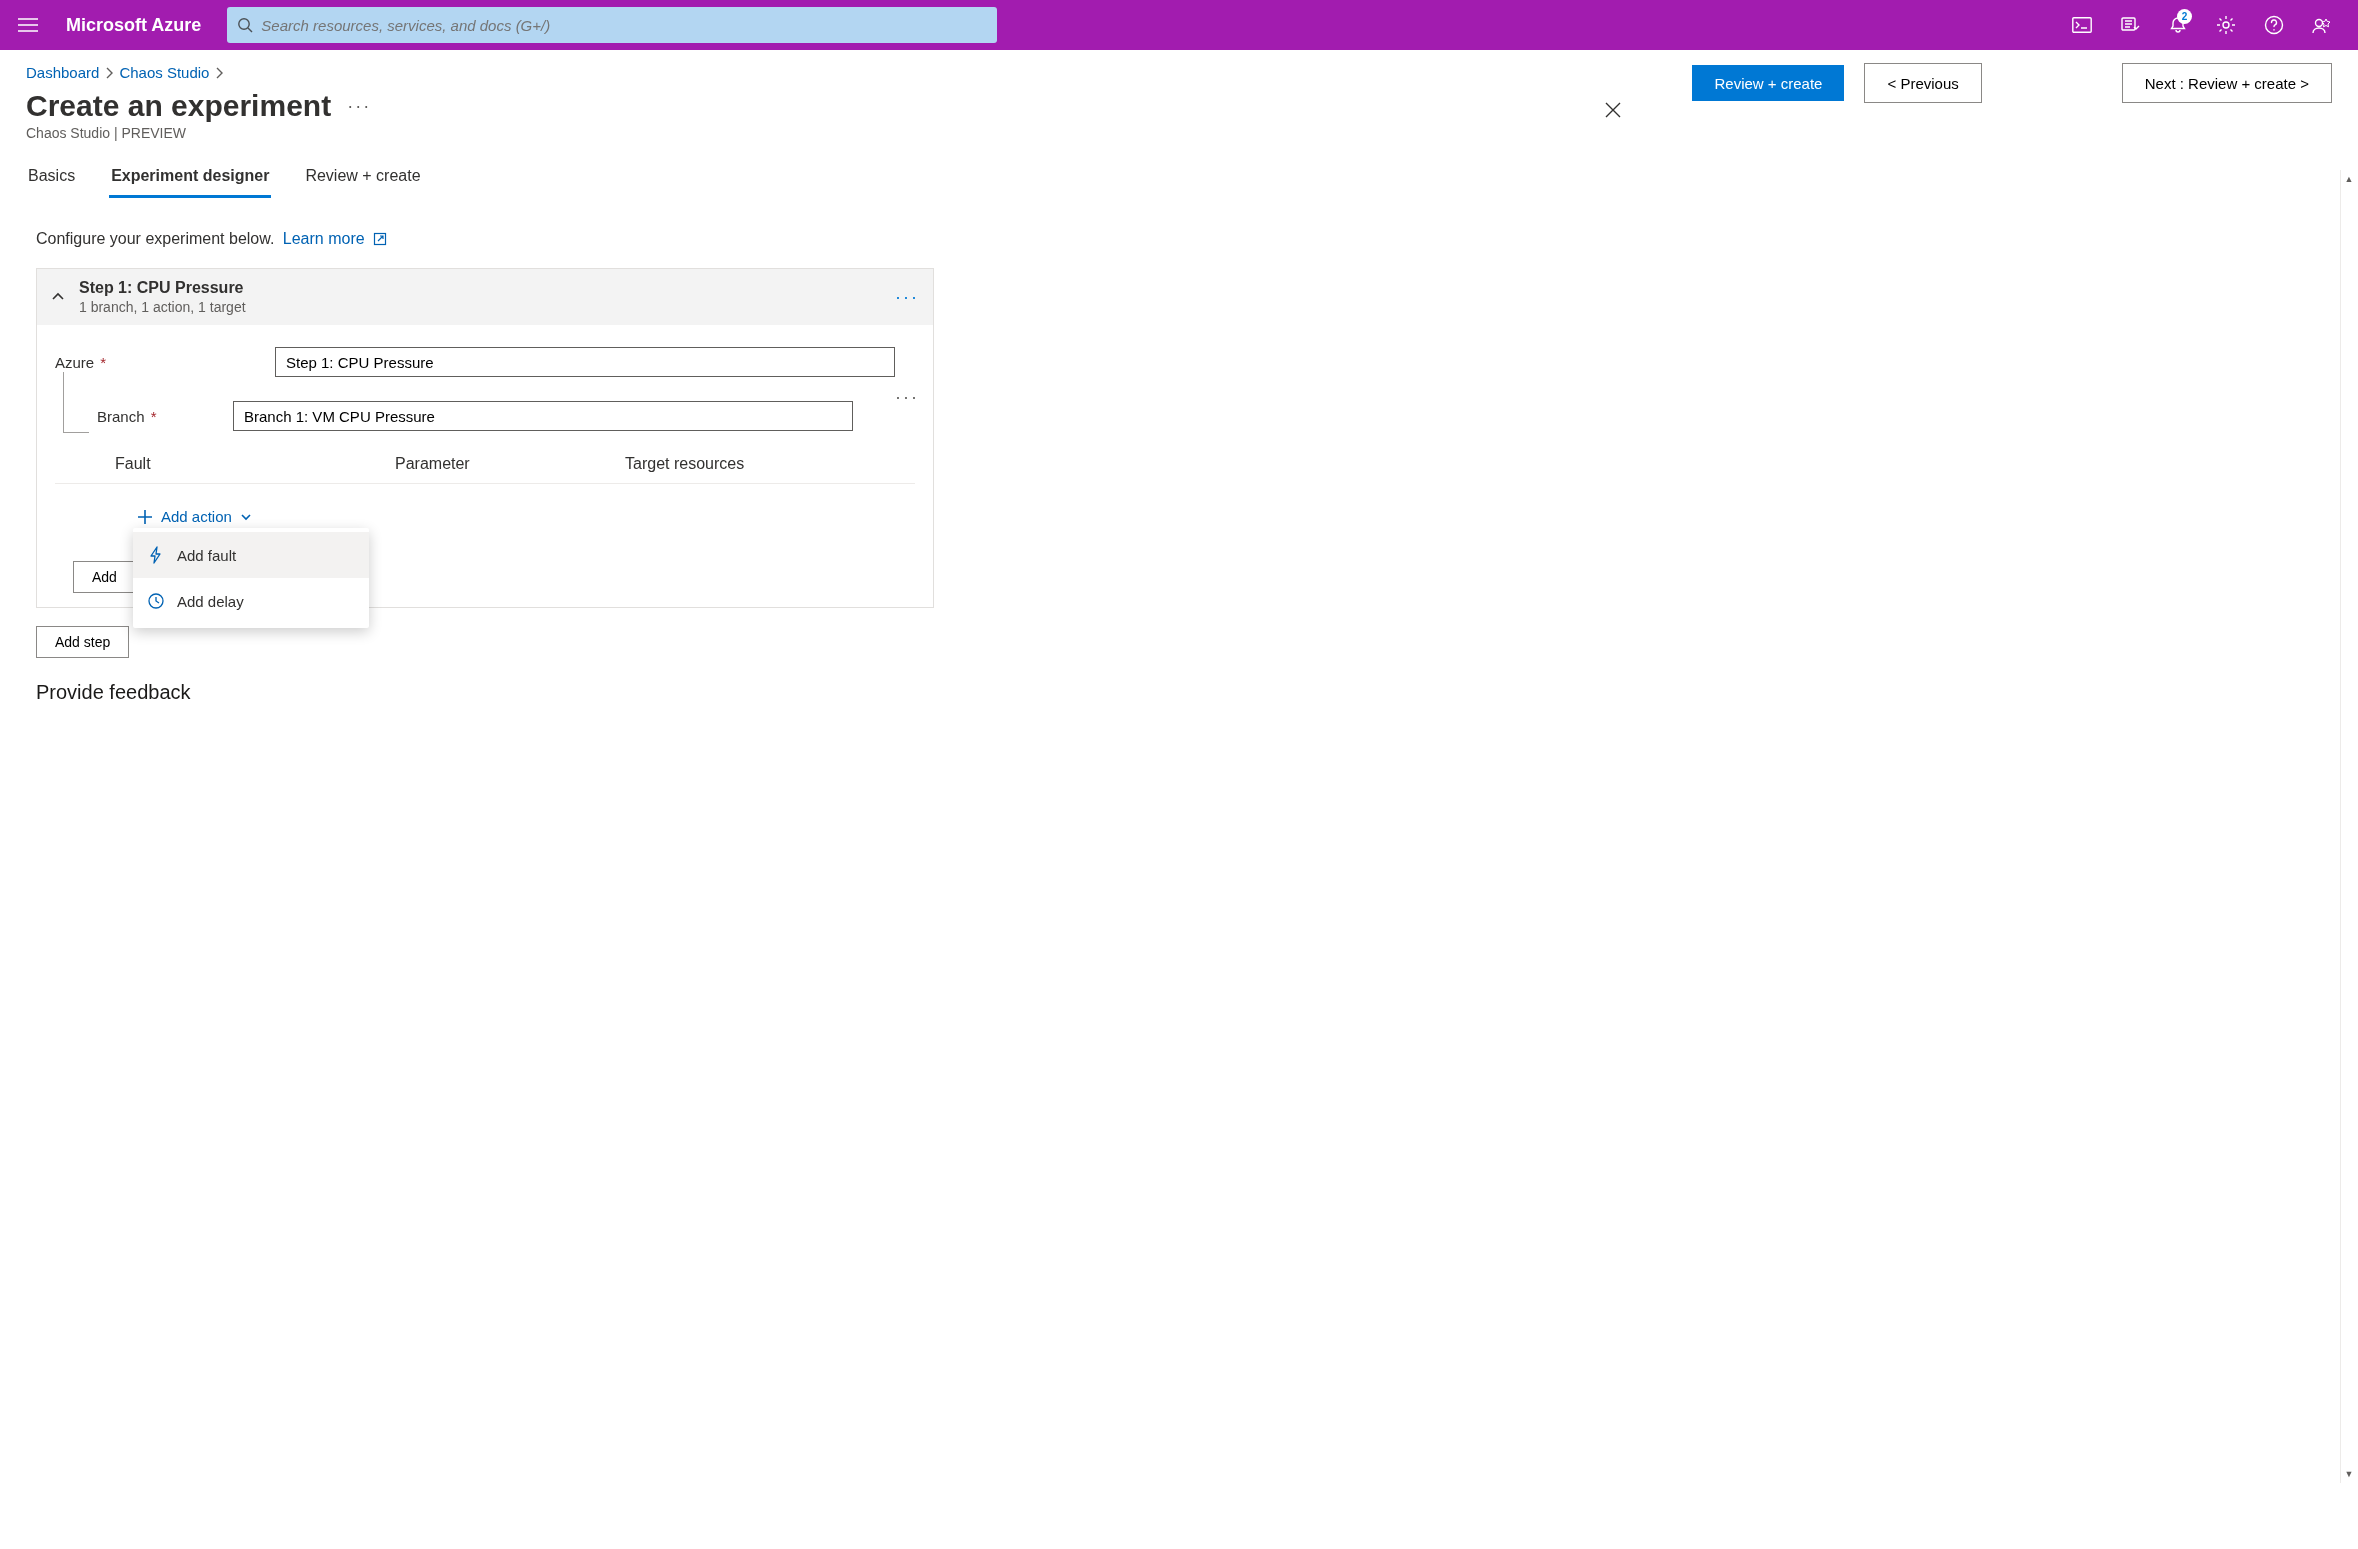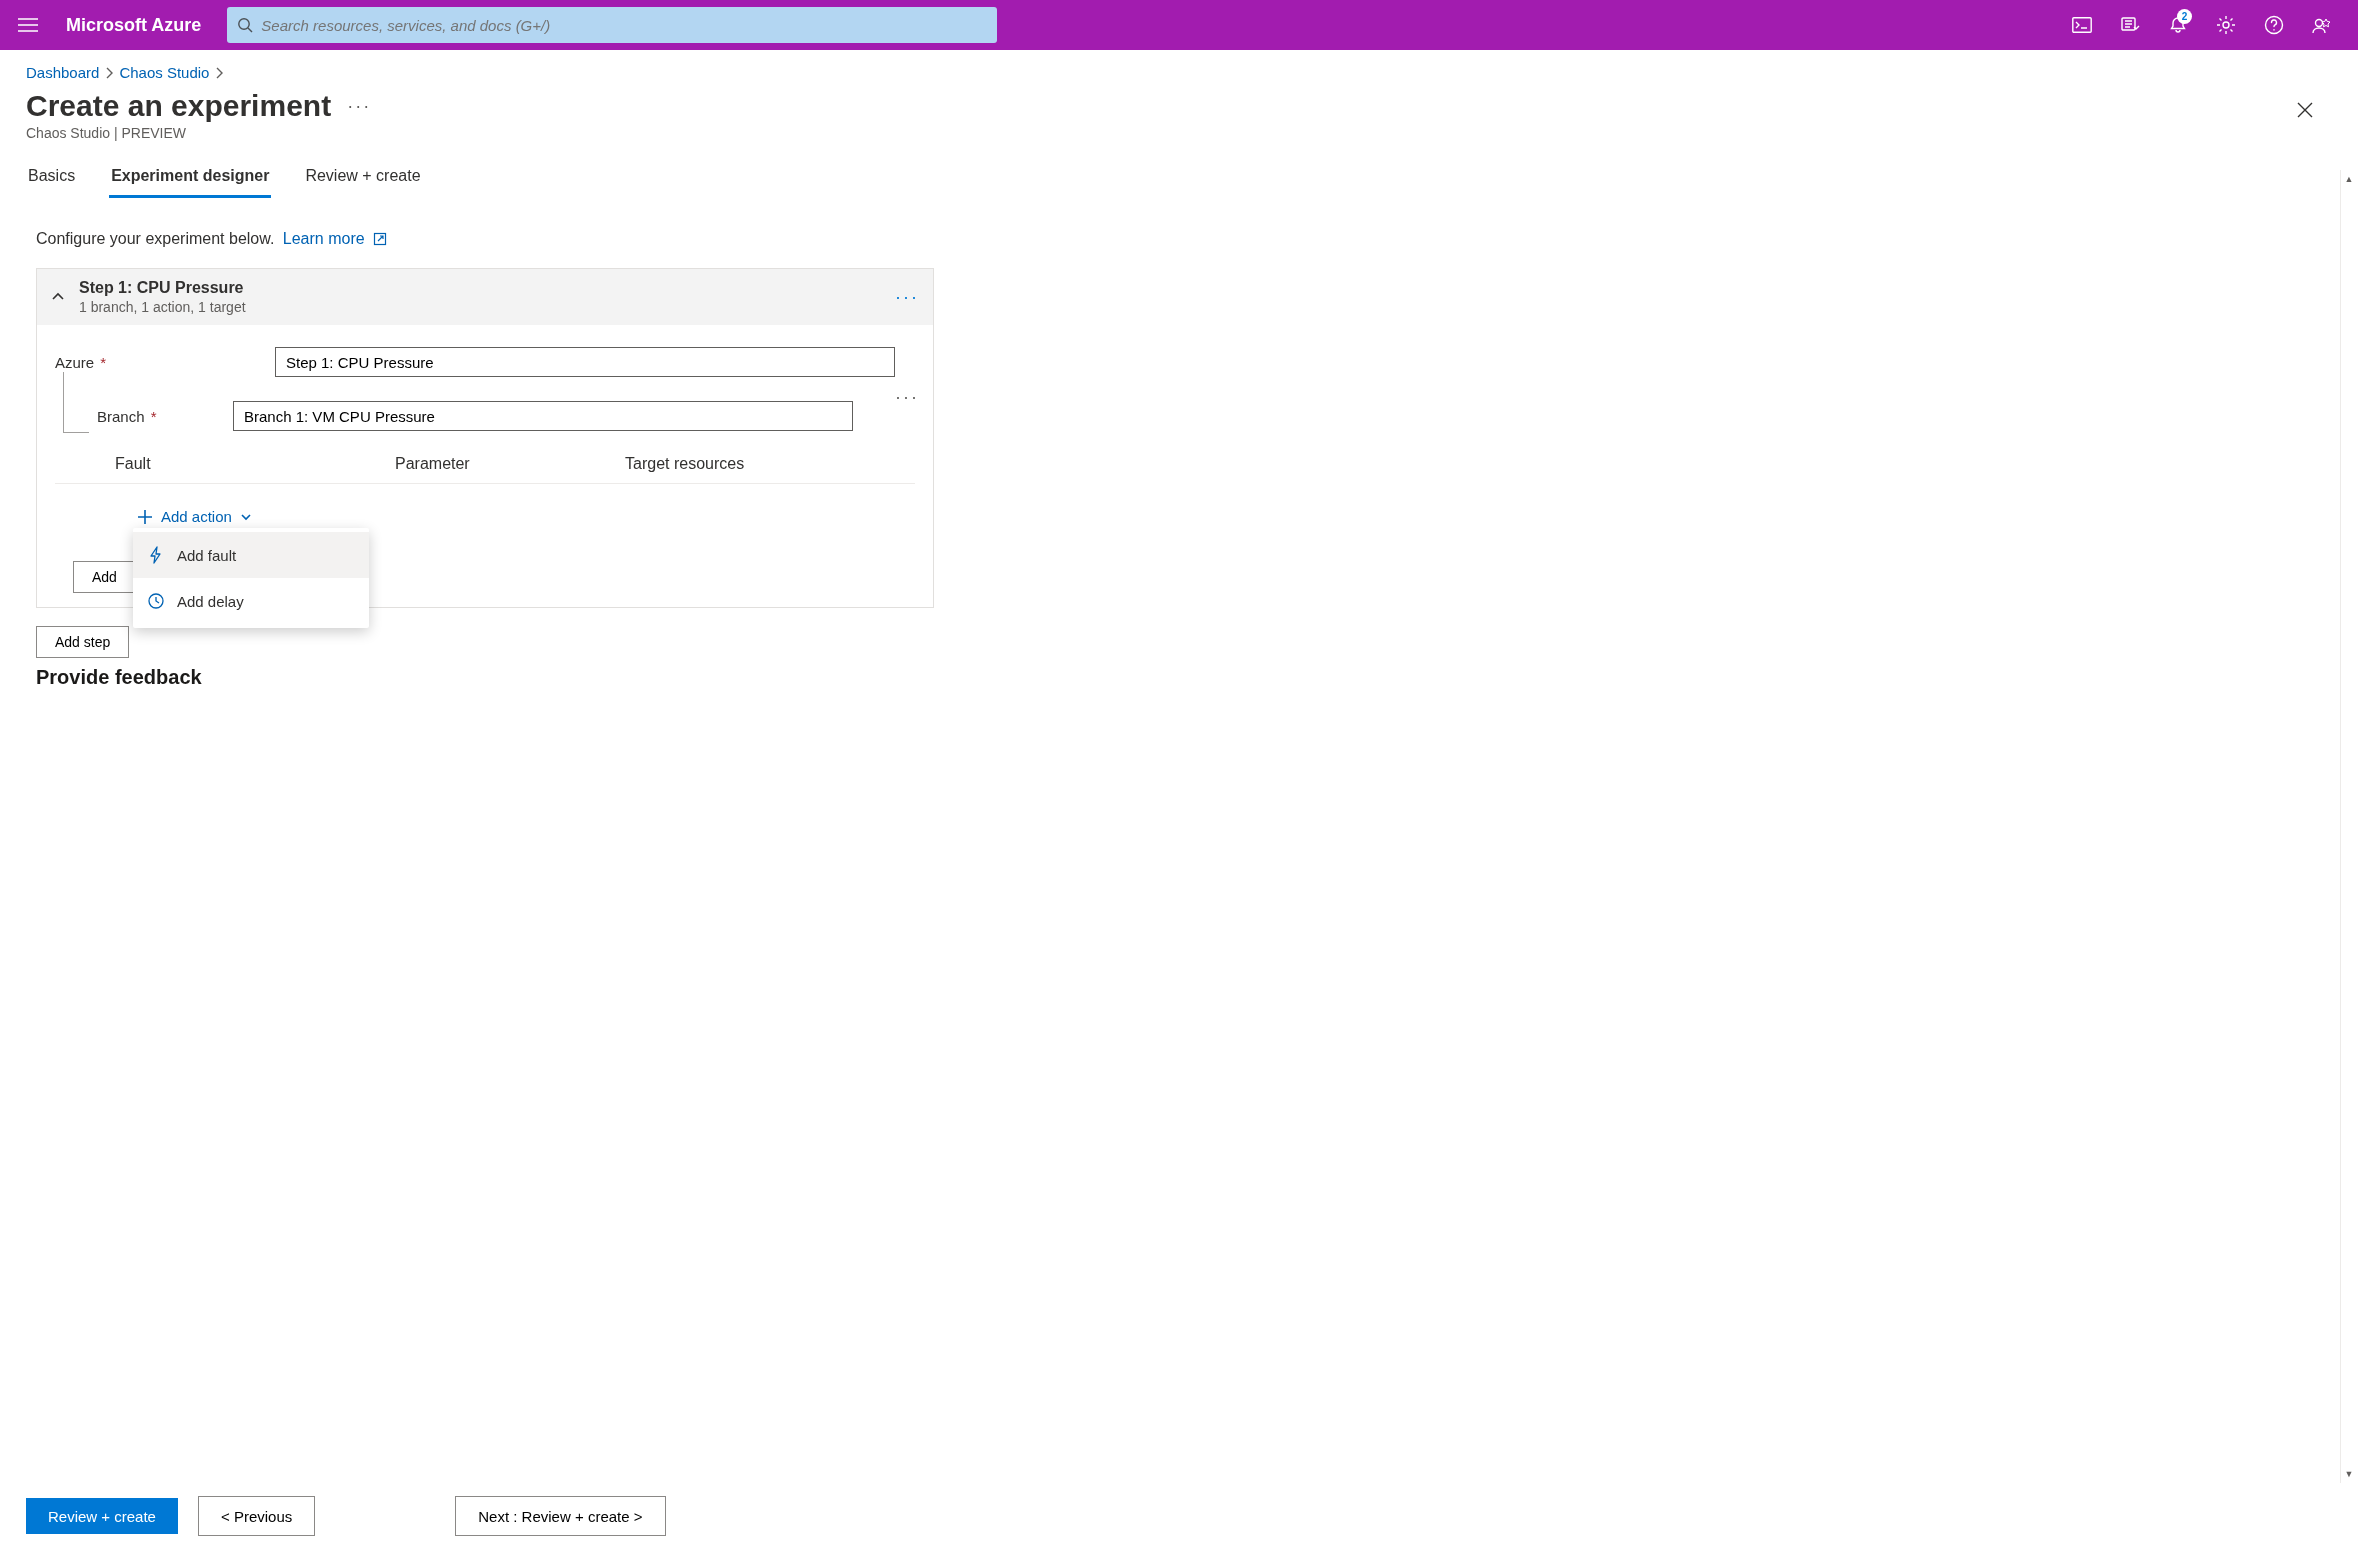--- a/index.html
+++ b/index.html
@@ -12,21 +12,21 @@
   .brand { font-size: 18px; font-weight: 600; padding: 0 18px 0 10px; white-space: nowrap; }
   .searchbox { flex: 0 0 770px; height: 36px; background: #b3d6f2; border-radius: 3px; display:flex; align-items:center; padding: 0 10px; color:#1b1a19; }
   .searchbox .sicon { margin-right: 8px; opacity: .8; }
   .searchbox input { border:none; background:transparent; outline:none; flex:1; font-size:15px; font-style: italic; color:#1b1a19; }
   .topbar .spacer { flex:1; }
   .topicons { display:flex; align-items:center; gap:4px; padding-right:6px; }
   .topicon { width:44px; height:40px; display:flex; align-items:center; justify-content:center; cursor:pointer; position:relative; }
   .badge { position:absolute; top:4px; right:8px; background:#fff; color:#0078d4; font-size:10px; font-weight:600; border-radius:50%; width:15px; height:15px; display:flex; align-items:center; justify-content:center; }
 
   
-  .page { flex:1; display:flex; flex-direction: column; overflow:hidden; }
+  .page { flex:1; display:flex; flex-direction: row; overflow:hidden; }
   .page-scroll { flex:1; overflow-y:auto; overflow-x:hidden; padding: 0 0 20px 0; position: relative; }
 
   
   .breadcrumb { display:flex; align-items:center; gap:6px; padding: 14px 26px 8px; font-size: 15px; }
   .breadcrumb a { color:#0062b3; text-decoration:none; cursor:pointer; }
   .bc-sep { color:#605e5c; }
 
   
   .page-head { padding: 0 26px 18px; display:flex; align-items:flex-start; }
   .page-head .titles { flex:1; }
@@ -86,21 +86,21 @@
   .dropdown { position:absolute; top:26px; left:78px; width:236px; background:#fff; box-shadow: 0 4px 14px rgba(0,0,0,.2); border-radius:2px; z-index: 50; padding: 4px 0; }
   .dd-item { display:flex; align-items:center; gap:12px; height:46px; padding: 0 14px; font-size:15px; cursor:pointer; }
   .dd-item.hover { background:#f3f2f1; }
   .dd-item svg { flex: 0 0 18px; }
 
   
   .small-btn-row { padding: 0 0 0 18px; margin-top: 4px; }
   .sm-btn { height:32px; padding: 0 18px; background:#fff; border:1px solid #8a8886; font-size:14px; cursor:pointer; }
   .add-step-row { padding: 18px 0 0 0; }
 
-  .feedback { font-size:20px; font-weight:700; margin-top: 8px; margin-left:0; color:#1b1a19; }
+  .feedback { font-size:20px; font-weight:400; margin-top: 23px; margin-left:0; color:#1b1a19; }
 
   
   .footer { height:66px; border-top: none; display:flex; align-items:center; padding: 0 26px; gap:20px; background:#fff; }
   .btn-primary { background:#0078d4; color:#fff; border:none; height:36px; padding:0 22px; font-size:15px; cursor:pointer; }
   .btn-secondary { background:#fff; border:1px solid #8a8886; height:40px; padding:0 22px; font-size:15px; cursor:pointer; }
 
   
   .scroll-ind { position: fixed; right:0; top:170px; bottom:66px; width:18px; background:#fff; border-left:1px solid #edebe9; }
   .scroll-up { position:absolute; top:0; right:0; width:18px; height:18px; display:flex; align-items:center; justify-content:center; color:#605e5c; font-size:9px; }
   .scroll-dn { position:absolute; bottom:0; right:0; width:18px; height:18px; display:flex; align-items:center; justify-content:center; color:#605e5c; font-size:9px; }

